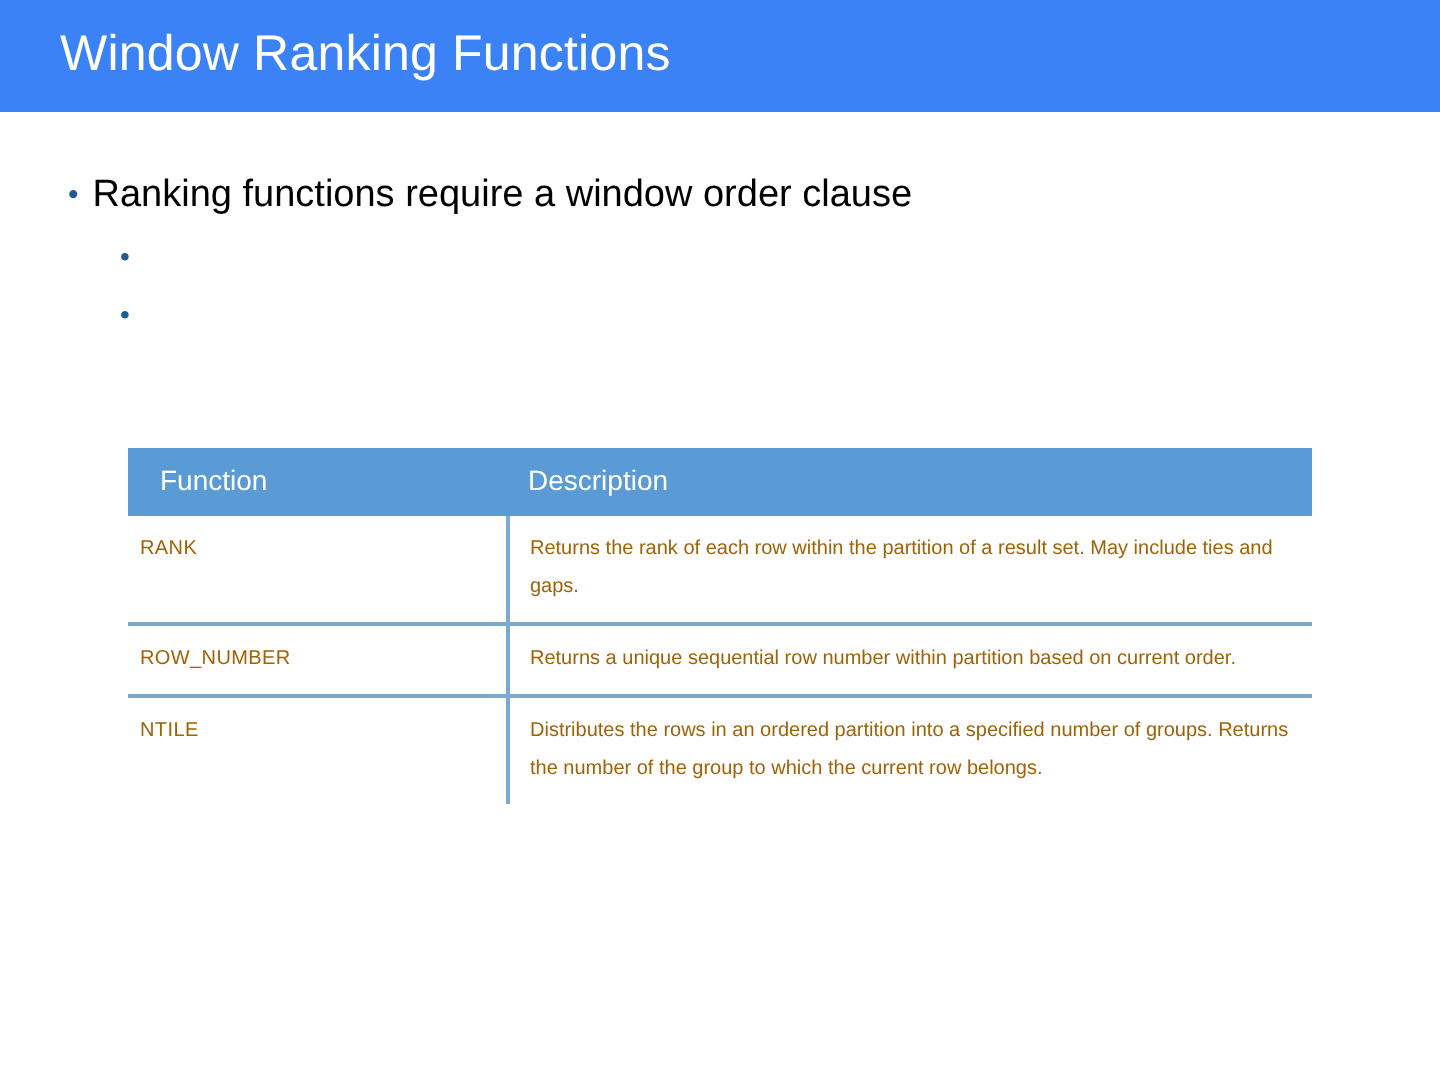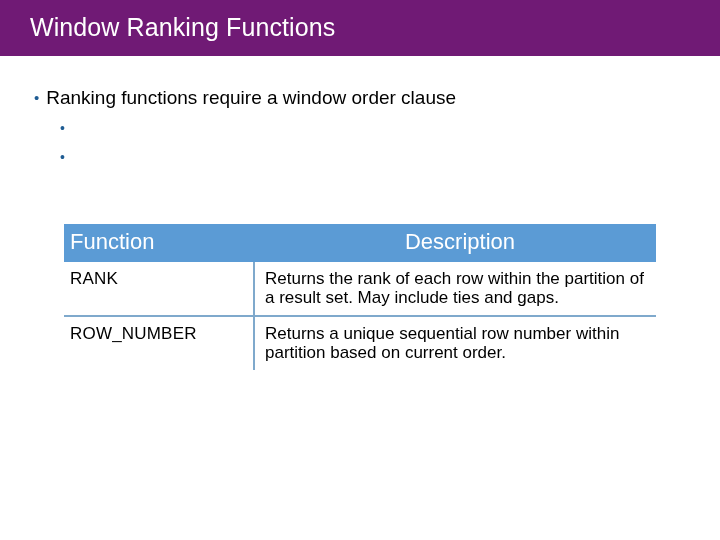--- a/index.html
+++ b/index.html
@@ -15,21 +15,21 @@
     position: relative;
   }
 
   
   .title-bar {
     position: absolute;
     left: 0;
     top: 0;
     width: 720px;
     height: 56px;
-    background: #701a75;
+    background: #3b82f6;
   }
   .title-text {
     position: absolute;
     left: 30px;
     top: 11px;
     font-size: 25px;
     line-height: 32px;
     color: #FFFFFF;
     font-weight: normal;
     letter-spacing: 0.1px;
@@ -89,56 +89,55 @@
     width: 592px;
     table-layout: fixed;
   }
   table.fn-table col.c-fn { width: 190px; }
   table.fn-table col.c-desc { width: 402px; }
 
   .fn-table thead th {
     background: #5B9BD5;
     color: #FFFFFF;
     font-weight: normal;
-    font-size: 22px;
+    font-size: 14px;
     text-align: left;
-    padding: 5px 0 7px 6px;
+    padding: 5px 0 7px 16px;
     height: 22px;
     vertical-align: middle;
     border: none;
   }
   .fn-table thead th.th-desc {
     padding-left: 10px;
   }
 
   .fn-table tbody td {
-    font-size: 17px;
+    font-size: 10px;
     line-height: 19px;
-    color: #000000;
+    color: #a16207;
     vertical-align: top;
     padding: 7px 6px 8px 6px;
     border-top: 2px solid #7FA9CC;
     background: #ffffff;
   }
   .fn-table tbody tr:first-child td {
     border-top: none;
   }
   .fn-table tbody td.td-fn {
     padding-left: 6px;
     letter-spacing: 0.2px;
   }
   .fn-table tbody td.td-desc {
     border-left: 2px solid #7FA9CC;
     padding-left: 10px;
     padding-right: 4px;
     margin-left: 38px;
   }
   .fn-table thead th.th-desc {
     border-left: none;
-    text-align: center;
   }
 </style>
 </head>
 <body>
 
 <div class="title-bar">
   <div class="title-text">Window Ranking Functions</div>
 </div>
 
 <div class="bullets">
@@ -172,15 +171,19 @@
     </thead>
     <tbody>
       <tr>
         <td class="td-fn">RANK</td>
         <td class="td-desc">Returns the rank of each row within the partition of a result set. May include ties and gaps.</td>
       </tr>
       <tr>
         <td class="td-fn">ROW_NUMBER</td>
         <td class="td-desc">Returns a unique sequential row number within partition based on current order.</td>
       </tr>
+      <tr>
+        <td class="td-fn">NTILE</td>
+        <td class="td-desc">Distributes the rows in an ordered partition into a specified number of groups. Returns the number of the group to which the current row belongs.</td>
+      </tr>
     </tbody>
   </table>
 </div>
 
 </body></html>

